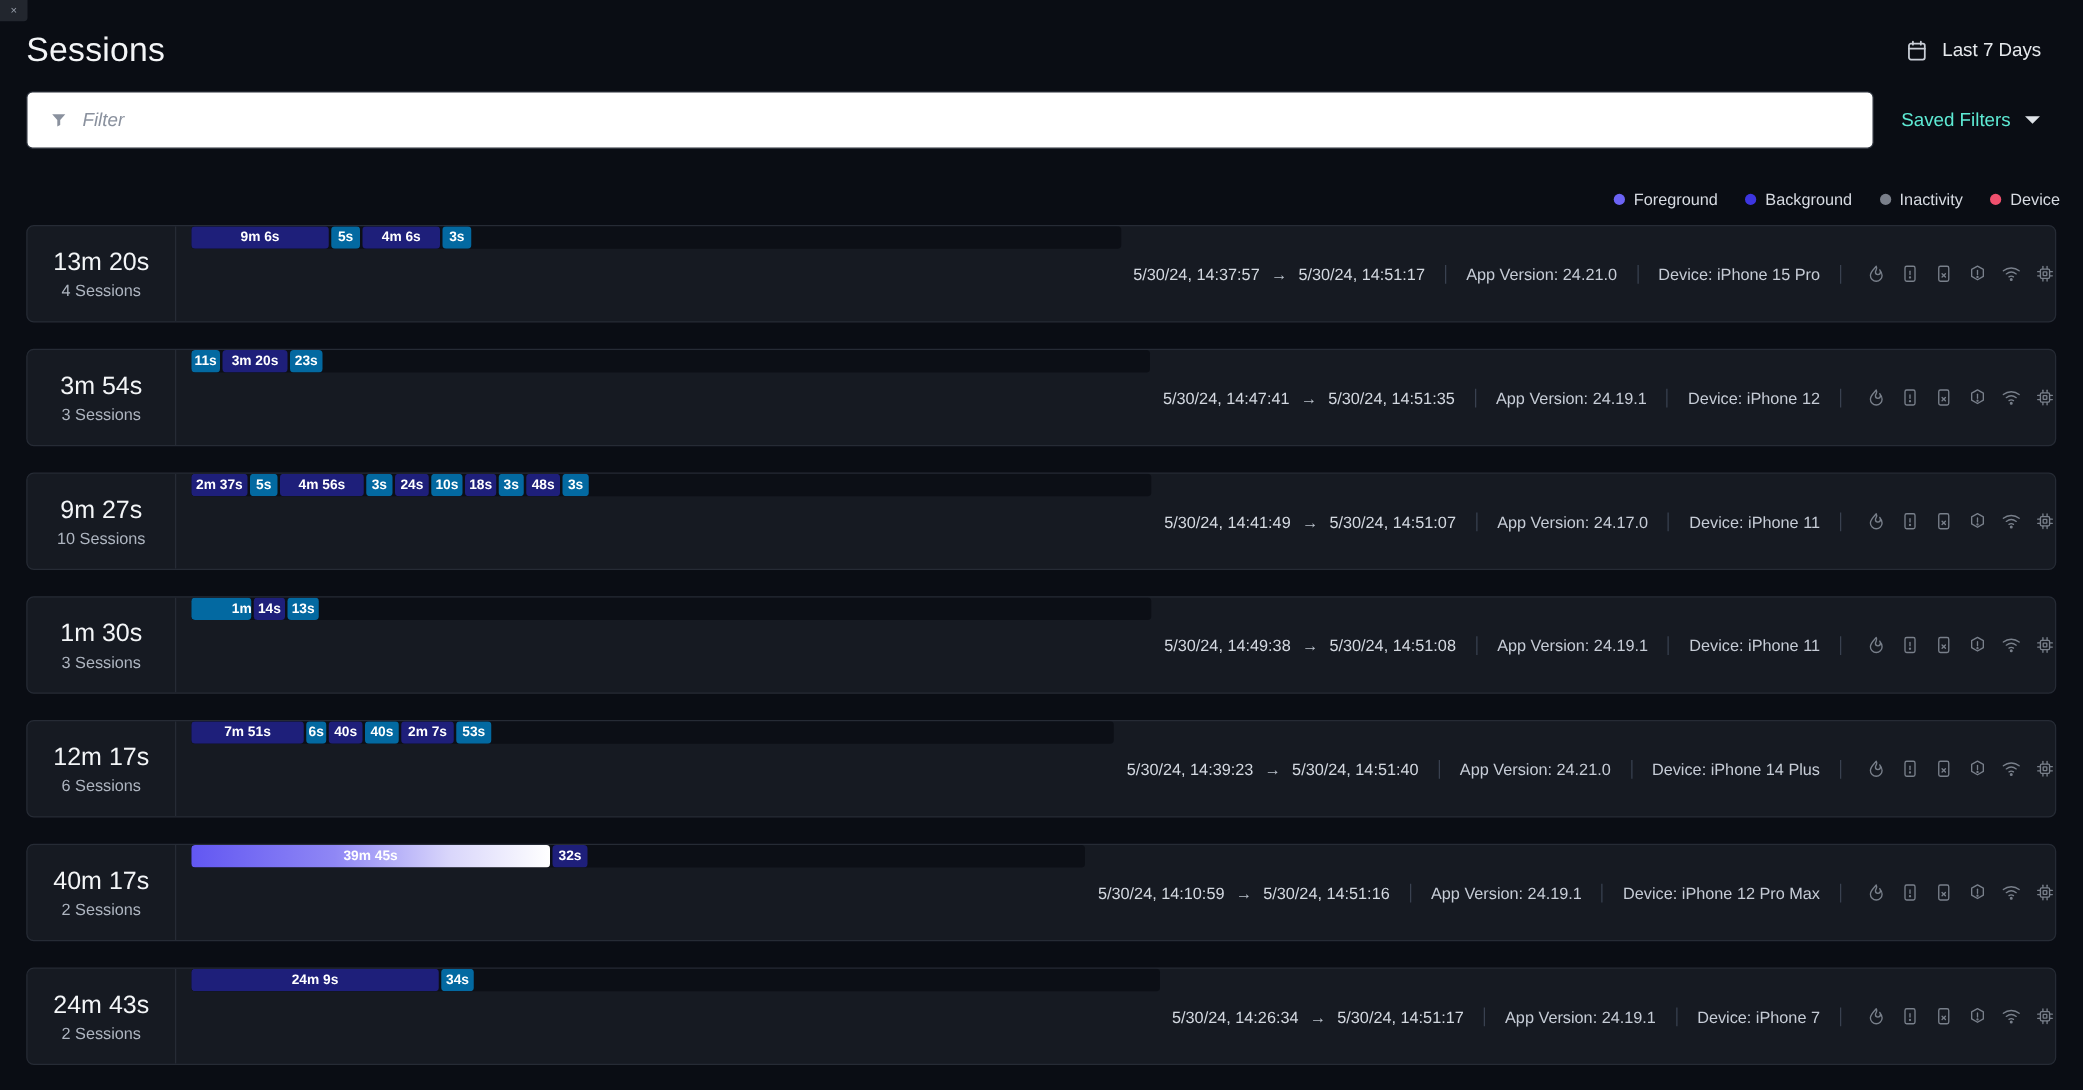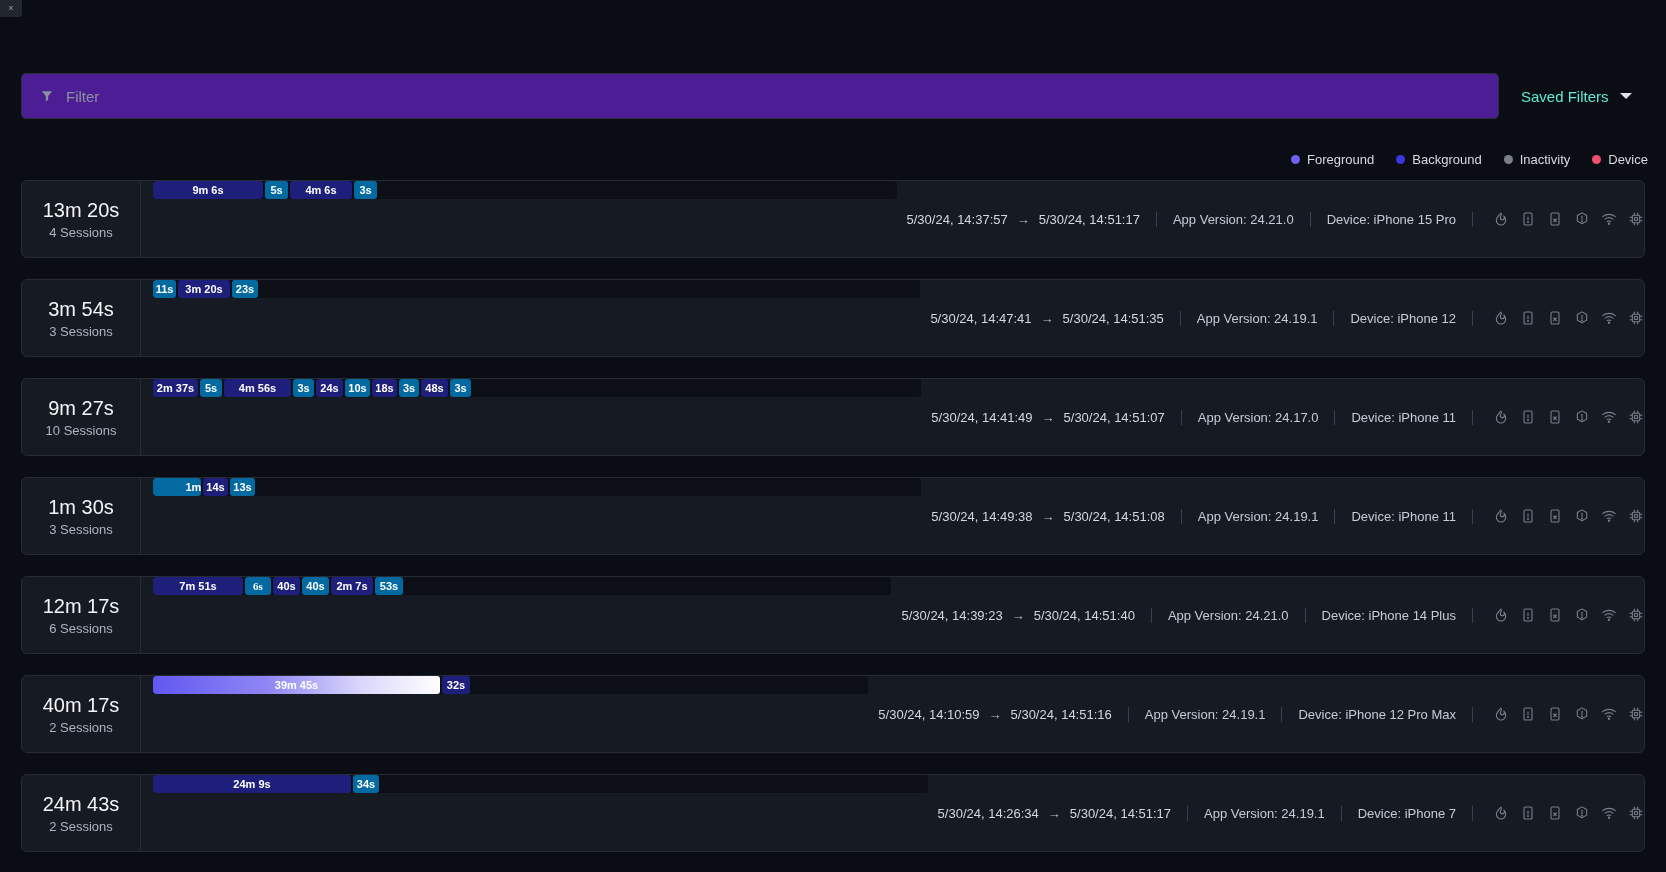--- a/index.html
+++ b/index.html
@@ -66,28 +66,29 @@
   .filterbar {
     position: absolute;
     top: 73px; left: 21px; right: 0;
     height: 46px;
     display: flex;
     align-items: center;
   }
   .filter-input {
     width: 1478px;
     height: 46px;
-    background: #4c1d95;
+    background: #ffffff;
     border: 1px solid #2a2f39;
     border-radius: 5px;
     display: flex;
     align-items: center;
     gap: 12px;
     padding: 0 18px;
     cursor: text;
+    font-style: italic;
   }
   .filter-placeholder {
     color: #8a919e;
     font-size: 15px;
   }
   .saved-filters {
     margin-left: 22px;
     display: flex;
     align-items: center;
     gap: 11px;
@@ -229,20 +230,36 @@
   }
   .mini-icon { display: block; opacity: .75; }
 </style>
 </head>
 <body>
 
 <div class="app">
 
   <div class="chrome-nub">×</div>
 
+  <div class="header">
+    <div class="page-title">Sessions</div>
+    <div class="header-right">
+      <div class="date-range">
+        <span>
+          <svg class="icon-svg" width="19" height="19" viewBox="0 0 24 24" fill="none" stroke="#c9ced7" stroke-width="1.8" stroke-linecap="round" stroke-linejoin="round">
+            <rect x="4" y="5" width="16" height="16" rx="2"></rect>
+            <line x1="4" y1="10" x2="20" y2="10"></line>
+            <line x1="8" y1="3" x2="8" y2="6"></line>
+            <line x1="16" y1="3" x2="16" y2="6"></line>
+          </svg>
+        </span>
+        <span>Last 7 Days</span>
+      </div>
+    </div>
+  </div>
 
   <div class="filterbar">
     <div class="filter-input">
       <span>
         <svg class="icon-svg" width="14" height="14" viewBox="0 0 24 24" fill="#8a919e">
           <path d="M3 4h18l-7 8v7l-4 2v-9z"></path>
         </svg>
       </span>
       <span class="filter-placeholder">Filter</span>
     </div>
@@ -571,21 +588,21 @@
       <div class="session-card">
         <div class="summary">
           <div class="summary-duration">12m 17s</div>
           <div class="summary-count">6 Sessions</div>
         </div>
         <div class="detail">
           <div class="timeline">
             <div class="seg bg" style="width: 90px;">
               <span>7m 51s</span>
             </div>
-            <div class="seg fg" style="width: 26px; font-family: Liberation Serif, serif;">
+            <div class="seg fg" style="width: 16px;">
               <span>6s</span>
             </div>
             <div class="seg bg" style="width: 27px;">
               <span>40s</span>
             </div>
             <div class="seg fg" style="width: 27px;">
               <span>40s</span>
             </div>
             <div class="seg bg" style="width: 42px;">
               <span>2m 7s</span>

